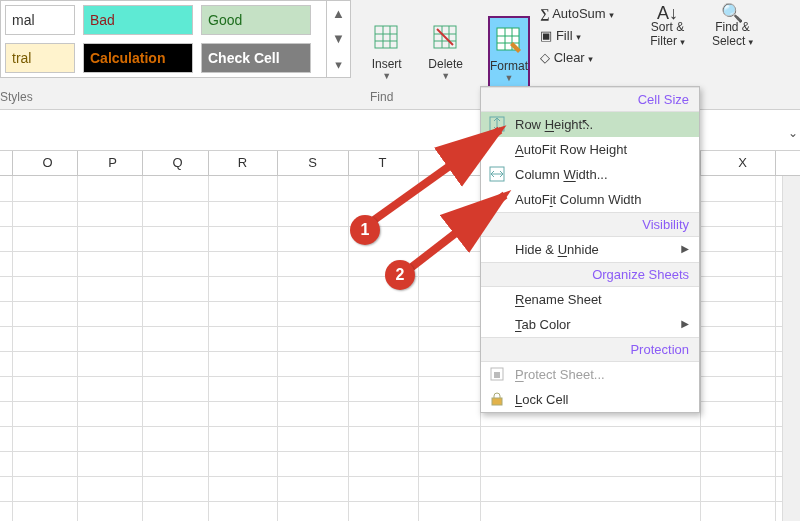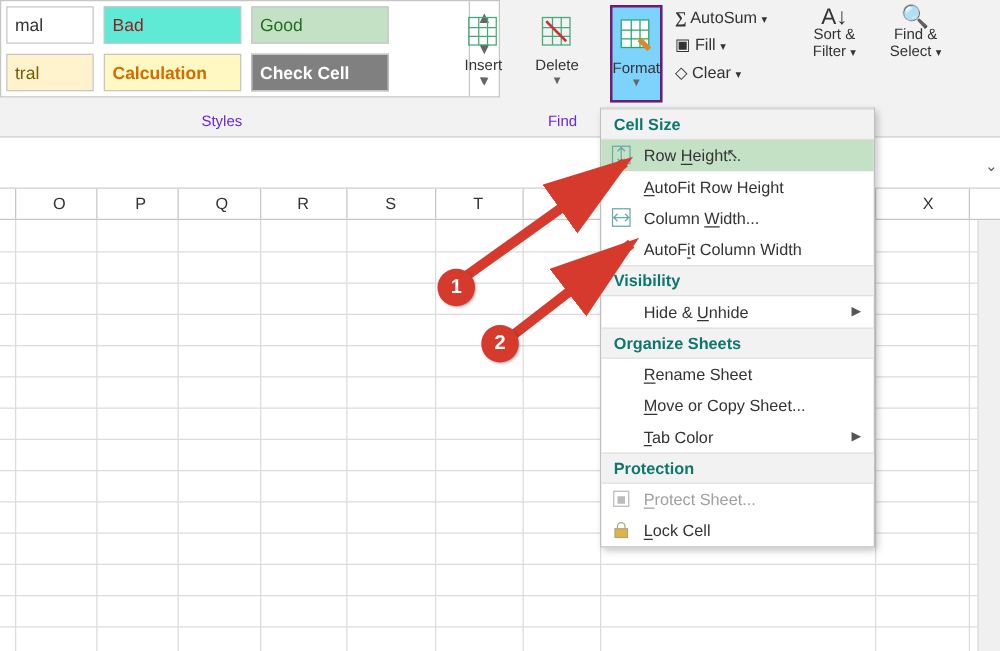--- a/index.html
+++ b/index.html
@@ -18,63 +18,62 @@
   .ribbon {
     position: relative;
     height: 110px;
     background: #f2f2f2;
     border-bottom: 1px solid #d0d0d0;
   }
   
   .styles-box {
     position: absolute;
     left: 0; top: 0;
-    width: 400px;
+    width: 351px;
     height: 78px;
     border: 1px solid #c6c6c6;
     background: #fff;
   }
   .style-row { display: flex; }
   .style-cell {
     height: 30px;
     line-height: 28px;
     padding: 0 6px;
     border: 1px solid #c6c6c6;
     margin: 4px;
     font-size: 14px;
     white-space: nowrap;
     overflow: hidden;
   }
   .sc-normal { width: 70px; background:#fff; color:#333; }
   .sc-bad    { width: 110px; background:#5eead4; color:#941c1c; }
   .sc-good   { width: 110px; background:#c5e1c5; color:#1e6e1e; }
   .sc-neutral{ width: 70px; background:#fff3cd; color:#7a5c00; }
-  .sc-calc   { width: 110px; background:#fef9c3; color:#d46a00; font-weight:bold; }
+  .sc-calc   { width: 110px; background:#000000; color:#d46a00; font-weight:bold; }
   .sc-check  { width: 110px; background:#808080; color:#fff; font-weight:bold; }
   .styles-expand {
     position: absolute; right: 0; top: 0; width: 24px; height: 76px;
     border-left: 1px solid #c6c6c6;
     display:flex; flex-direction:column; justify-content:space-around; align-items:center;
     color:#666;
   }
   .group-label {
     position:absolute;
-    text-align:center;
     font-size:12px;
-    color:#6d28d9;
+    color:#737373;
   }
   .lbl-styles { left: 0; width:355px; top: 90px; }
   .lbl-cells  { left: 370; width:160px; top: 90px; }
   .lbl-cells  { left: 370px; }
 
   
   .cells-group {
     position:absolute;
     left: 370px;
-    top: 4px;
+    top: 16px;
     width: 160px;
     height: 78px;
     display:flex;
     gap:25px;
   }
   .big-btn {
     width: 52px;
     text-align:center;
     font-size:12px;
     padding-top:6px;
@@ -144,22 +143,23 @@
     background:#fff;
     border:1px solid #bfbfbf;
     box-shadow: 2px 3px 6px rgba(0,0,0,0.25);
     font-size: 13px;
   }
   .format-menu .section {
     background:#f2f2f2;
     border-top:1px solid #e0e0e0;
     border-bottom:1px solid #e0e0e0;
     padding: 4px 10px;
-    font-weight:bold;
-    color:#0f766e;
+    font-weight:normal;
+    color:#8b5cf6;
+    text-align:right;
   }
   .format-menu .item {
     padding: 5px 10px 5px 34px;
     position:relative;
     cursor:default;
   }
   .format-menu .item.hl { background:#c5e1c5; }
   .format-menu .item.disabled { color:#a0a0a0; }
   .format-menu .item .arrow {
     position:absolute; right:10px; top:6px; font-size:10px; color:#555;
@@ -368,23 +368,20 @@
   <div class="item">
     <span>Hide &amp; <span class="underline">U</span>nhide</span>
     <span class="arrow">▶</span>
   </div>
 
   <div class="section">Organize Sheets</div>
   <div class="item">
     <span><span class="underline">R</span>ename Sheet</span>
   </div>
   <div class="item">
-    <span><span class="underline">M</span>ove or Copy Sheet...</span>
-  </div>
-  <div class="item">
     <span><span class="underline">T</span>ab Color</span>
     <span class="arrow">▶</span>
   </div>
 
   <div class="section">Protection</div>
   <div class="item disabled">
     <svg class="ico">
         <rect x="2" y="2" width="12" height="12" fill="none" stroke="#bbb"></rect>
         <rect x="5" y="6" width="6" height="6" fill="#bbb"></rect>
       </svg>

